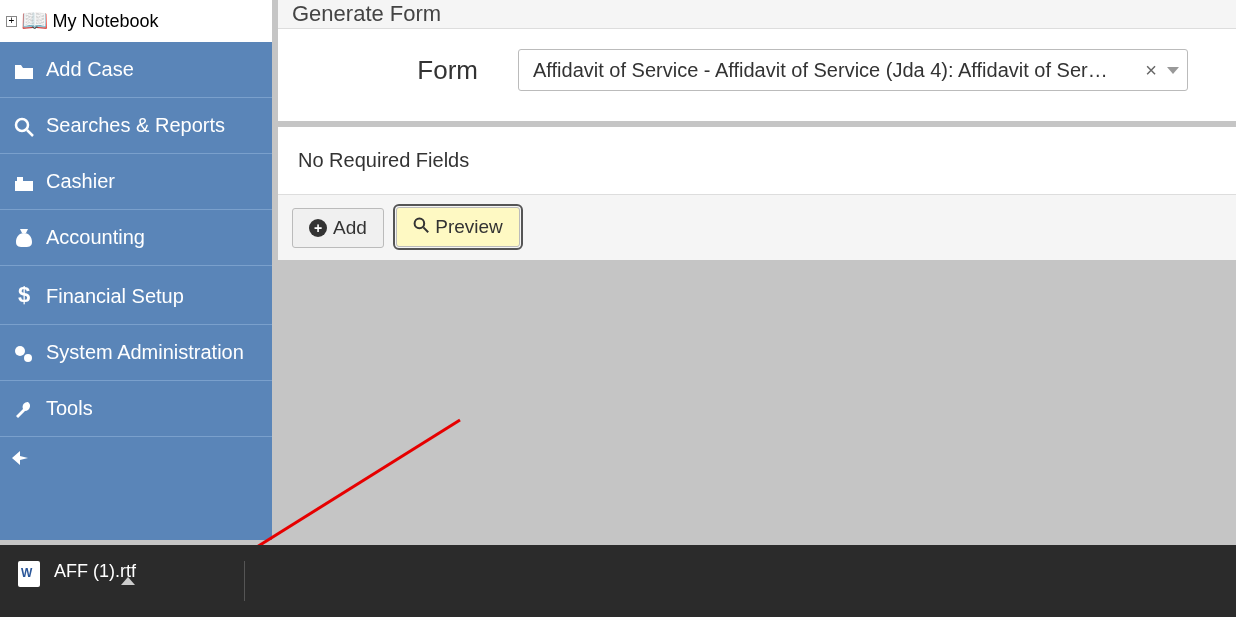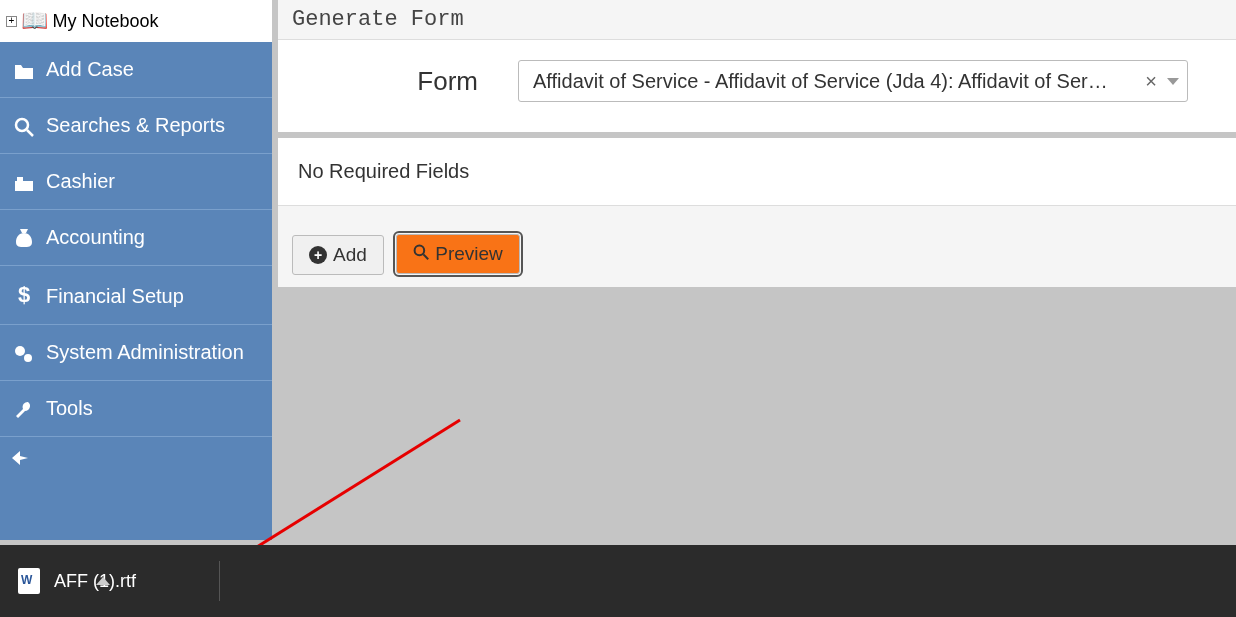--- a/index.html
+++ b/index.html
@@ -63,25 +63,24 @@
       background: #c5c5c5;
       display: flex;
       flex-direction: column;
     }
     .panel {
       background: #fff;
       margin: 0 0 6px 6px;
     }
     .panel-header {
       background: #f5f5f5;
-      padding: 7px 14px;
+      padding: 1px 14px;
       font-size: 22px;
       color: #444;
       border-bottom: 1px solid #ddd;
-      font-family: Liberation Mono, monospace;
     }
     .panel-body {
       padding: 20px 20px 30px 20px;
     }
     .form-row {
       display: flex;
       align-items: center;
       gap: 40px;
     }
     .form-label {
@@ -142,22 +141,21 @@
       background: #f0f0f0;
       border: 1px solid #bbb;
       border-radius: 3px;
       cursor: pointer;
       margin-right: 8px;
       color: #333;
     }
     .btn.focused {
       outline: 2px solid #555;
       outline-offset: 1px;
-      background: #f97316;
-      margin-top: 16px;
+      background: #fef9c3;
     }
     .plus-circle {
       width: 18px; height: 18px;
       border-radius: 50%;
       background: #333;
       color: #fff;
       display: flex;
       align-items: center;
       justify-content: center;
       font-size: 14px;
@@ -171,23 +169,23 @@
       left: 0; right: 0; bottom: 0;
       height: 72px;
       background: #2b2b2b;
       display: flex;
       align-items: center;
       padding: 0 18px;
       color: #fff;
     }
     .download-item {
       display: flex;
-      align-items: center;
+      align-items: flex-start;
       gap: 14px;
-      padding-right: 83px;
+      padding-right: 108px;
       border-right: 1px solid #555;
       height: 40px;
       cursor: pointer;
     }
     .file-icon {
       width: 22px; height: 26px;
       background: #fff;
       position: relative;
       border-radius: 2px;
     }

